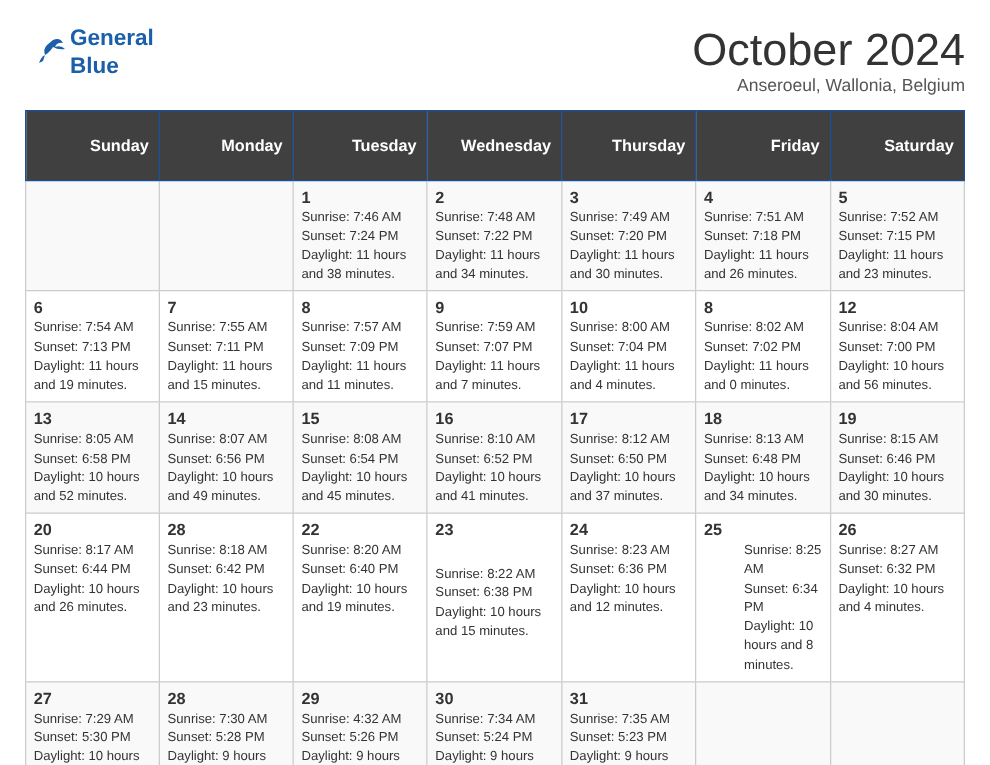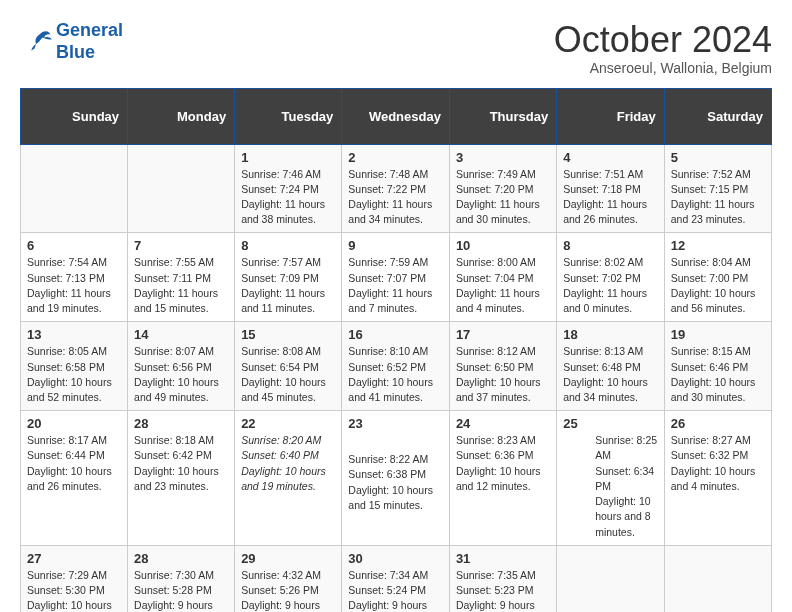--- a/index.html
+++ b/index.html
@@ -246,21 +246,21 @@
 Daylight: 10 hours and 26 minutes.</div>
         </td>
         <td>
           <span class="day-num">28</span>
           <div class="cell-content" style="white-space: pre-line;">Sunrise: 8:18 AM
 Sunset: 6:42 PM
 Daylight: 10 hours and 23 minutes.</div>
         </td>
         <td>
           <span class="day-num">22</span>
-          <div class="cell-content" style="white-space: pre-line; font-style: italic;">Sunrise: 8:20 AM
+          <div class="cell-content" style="white-space: pre-line;">Sunrise: 8:20 AM
 Sunset: 6:40 PM
 Daylight: 10 hours and 19 minutes.</div>
         </td>
         <td>
           <span class="day-num">23</span>
           <div class="cell-content" style="white-space: pre-line; margin-top: 21px;">Sunrise: 8:22 AM
 Sunset: 6:38 PM
 Daylight: 10 hours and 15 minutes.</div>
         </td>
         <td>

